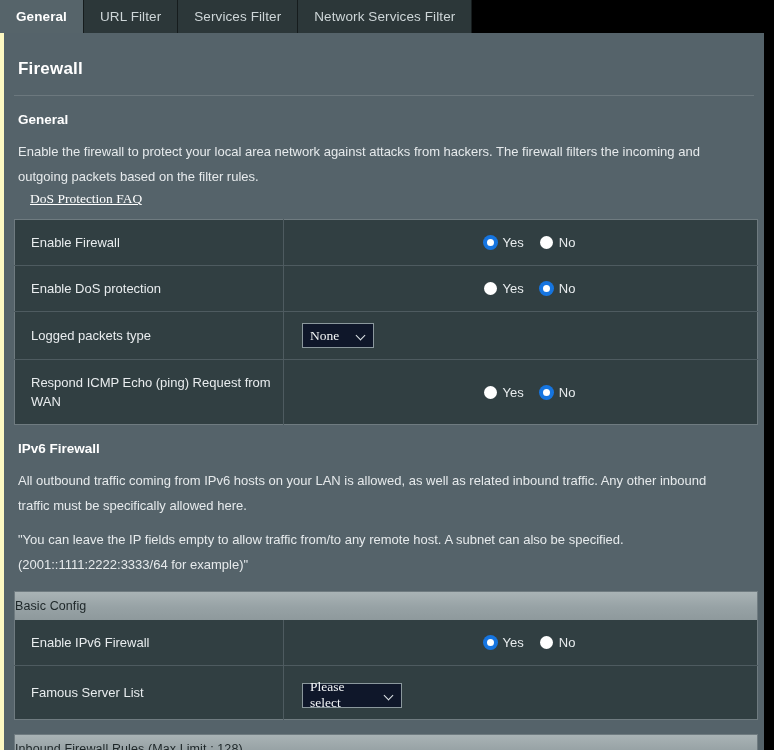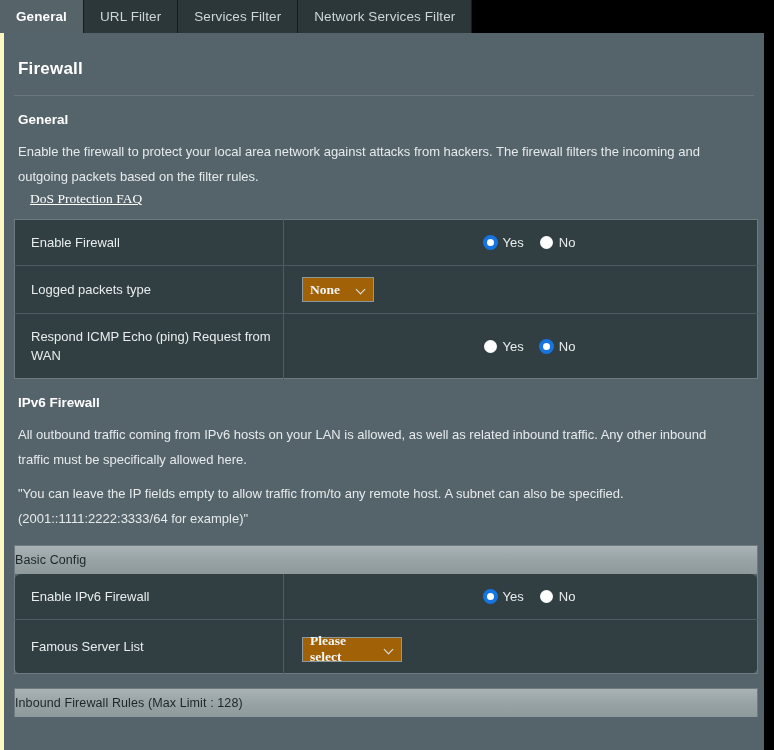--- a/index.html
+++ b/index.html
@@ -134,29 +134,28 @@
     box-shadow: 0 0 0 1px #1675e0;
   }
   .radio-lbl { color: #e8ecee; font-size: 13px; }
 
   
   .sel {
     display: inline-flex;
     align-items: center;
     justify-content: space-between;
     height: 25px;
-    background: #a16207;
+    background: #0f172a;
     border: 1px solid #8b989d;
     color: #f2f5f6;
     font-family: "Liberation Serif", serif;
     font-size: 13.5px;
     padding: 8px 7px;
     box-sizing: border-box;
     cursor: pointer;
-    font-weight: bold;
   }
   .sel .caret {
     margin-left: 14px;
     width: 9px; height: 9px;
     position: relative;
     flex: none;
   }
   .sel .caret::after {
     content: "";
     position: absolute;
@@ -176,21 +175,21 @@
     background: linear-gradient(to bottom, #a9b3b5 0%, #97a2a5 55%, #8e999c 100%);
     color: #1d2628;
     font-size: 12.5px;
     font-weight: normal;
     padding: 7px 0 7px 0;
     border: 1px solid #6f7b80;
     border-bottom: none;
     letter-spacing: .1px;
   }
   .bar.spaced { margin-top: 14px; }
-  .bar + .stable { margin-top: 0; border-top: none; border-radius: 8px; }
+  .bar + .stable { margin-top: 0; border-top: none; }
 </style>
 </head>
 <body>
 
 <div class="tabbar">
   <div class="tab active">
     <span>General</span>
   </div>
   <div class="tab">
     <span>URL Filter</span>
@@ -225,20 +224,35 @@
             <span class="radio-lbl">Yes</span>
           </label>
           <label class="radio-opt">
             <span class="radio"></span>
             <span class="radio-lbl">No</span>
           </label>
         </div>
       </td>
     </tr>
     <tr>
+      <td class="lbl">Enable DoS protection</td>
+      <td class="val">
+        <div class="radio-group">
+          <label class="radio-opt">
+            <span class="radio"></span>
+            <span class="radio-lbl">Yes</span>
+          </label>
+          <label class="radio-opt">
+            <span class="radio on"></span>
+            <span class="radio-lbl">No</span>
+          </label>
+        </div>
+      </td>
+    </tr>
+    <tr>
       <td class="lbl">Logged packets type</td>
       <td class="val">
         <div class="sel sel-none">
           <span>None</span>
           <span class="caret"></span>
         </div>
       </td>
     </tr>
     <tr>
       <td class="lbl">Respond ICMP Echo (ping) Request from WAN</td>

